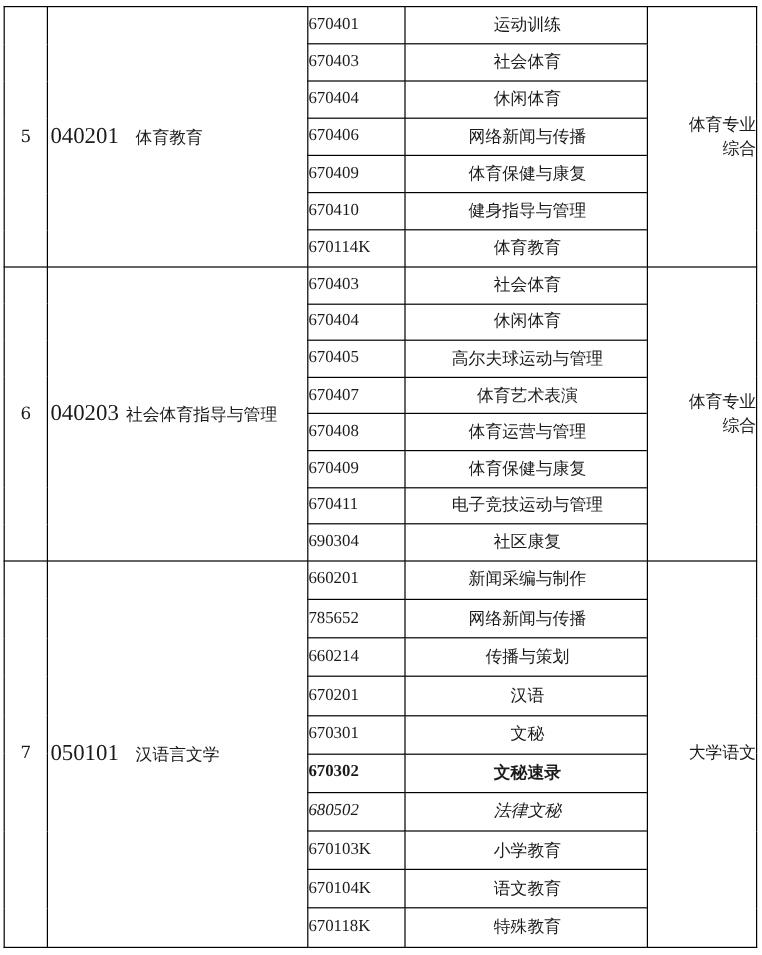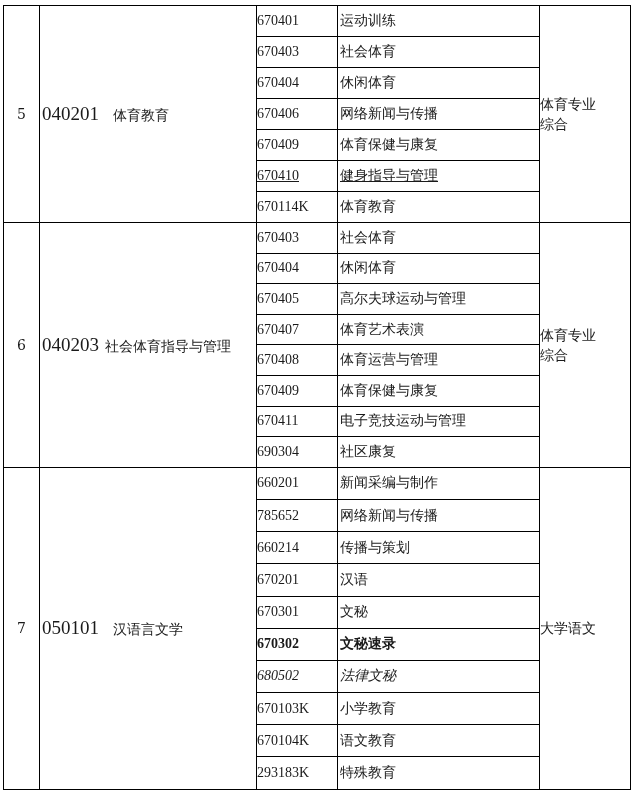--- a/index.html
+++ b/index.html
@@ -3,22 +3,22 @@
 <meta charset="utf-8">
 <style>
   html, body { margin: 0; padding: 0; background: #ffffff; }
   body { width: 635px; height: 796px; position: relative; overflow: hidden;
          font-family: "DejaVu Serif", "Liberation Serif", serif; color: #1a1a1a; }
   #tbl { position: absolute; left: 3px; top: 5px; border-collapse: collapse; table-layout: fixed; }
   #tbl td { border: 1.5px solid #000; padding: 0; font-size: 14px; vertical-align: middle; white-space: nowrap; overflow: hidden; }
   .c-idx { width: 35px; text-align: center; }
   .c-major { width: 214px; text-align: left; padding-left: 2px !important; }
   .c-code { width: 80px; text-align: left; font-family: "Liberation Serif", "DejaVu Serif", serif; font-size: 14.5px; }
-  .c-name { width: 199px; text-align: left; padding-left: 2px !important; }
-  .c-exam { width: 90px; text-align: left; line-height: 20px; white-space: normal !important; }
+  .c-name { width: 199px; text-align: center; padding-left: 2px !important; }
+  .c-exam { width: 90px; text-align: right; line-height: 20px; white-space: normal !important; }
   .major-code { font-family: "Liberation Serif", "DejaVu Serif", serif; font-size: 19px; }
   .gap { display: inline-block; }
 </style>
 </head>
 <body>
 
 <table id="tbl">
   <tbody id="tbody">
       <tr style="height: 31px;">
         <td class="c-idx" rowspan="7">5</td>
@@ -39,21 +39,21 @@
         <td class="c-name">休闲体育</td>
       </tr>
       <tr style="height: 31px;">
         <td class="c-code">670406</td>
         <td class="c-name">网络新闻与传播</td>
       </tr>
       <tr style="height: 31px;">
         <td class="c-code">670409</td>
         <td class="c-name">体育保健与康复</td>
       </tr>
-      <tr style="height: 31px; text-decoration: underline;">
+      <tr style="height: 31px;">
         <td class="c-code">670410</td>
         <td class="c-name">健身指导与管理</td>
       </tr>
       <tr style="height: 31px;">
         <td class="c-code">670114K</td>
         <td class="c-name">体育教育</td>
       </tr>
       <tr style="height: 30.6px;">
         <td class="c-idx" rowspan="8">6</td>
         <td class="c-major" rowspan="8"><span class="major-code">040203</span><span class="gap" style="width: 6px;"></span><span>社会体育指导与管理</span></td>
@@ -127,17 +127,17 @@
       </tr>
       <tr style="height: 32.2px;">
         <td class="c-code">670103K</td>
         <td class="c-name">小学教育</td>
       </tr>
       <tr style="height: 32.2px;">
         <td class="c-code">670104K</td>
         <td class="c-name">语文教育</td>
       </tr>
       <tr style="height: 32.2px;">
-        <td class="c-code">293183K</td>
+        <td class="c-code">670118K</td>
         <td class="c-name">特殊教育</td>
       </tr>
     </tbody>
 </table>
 
 </body></html>

